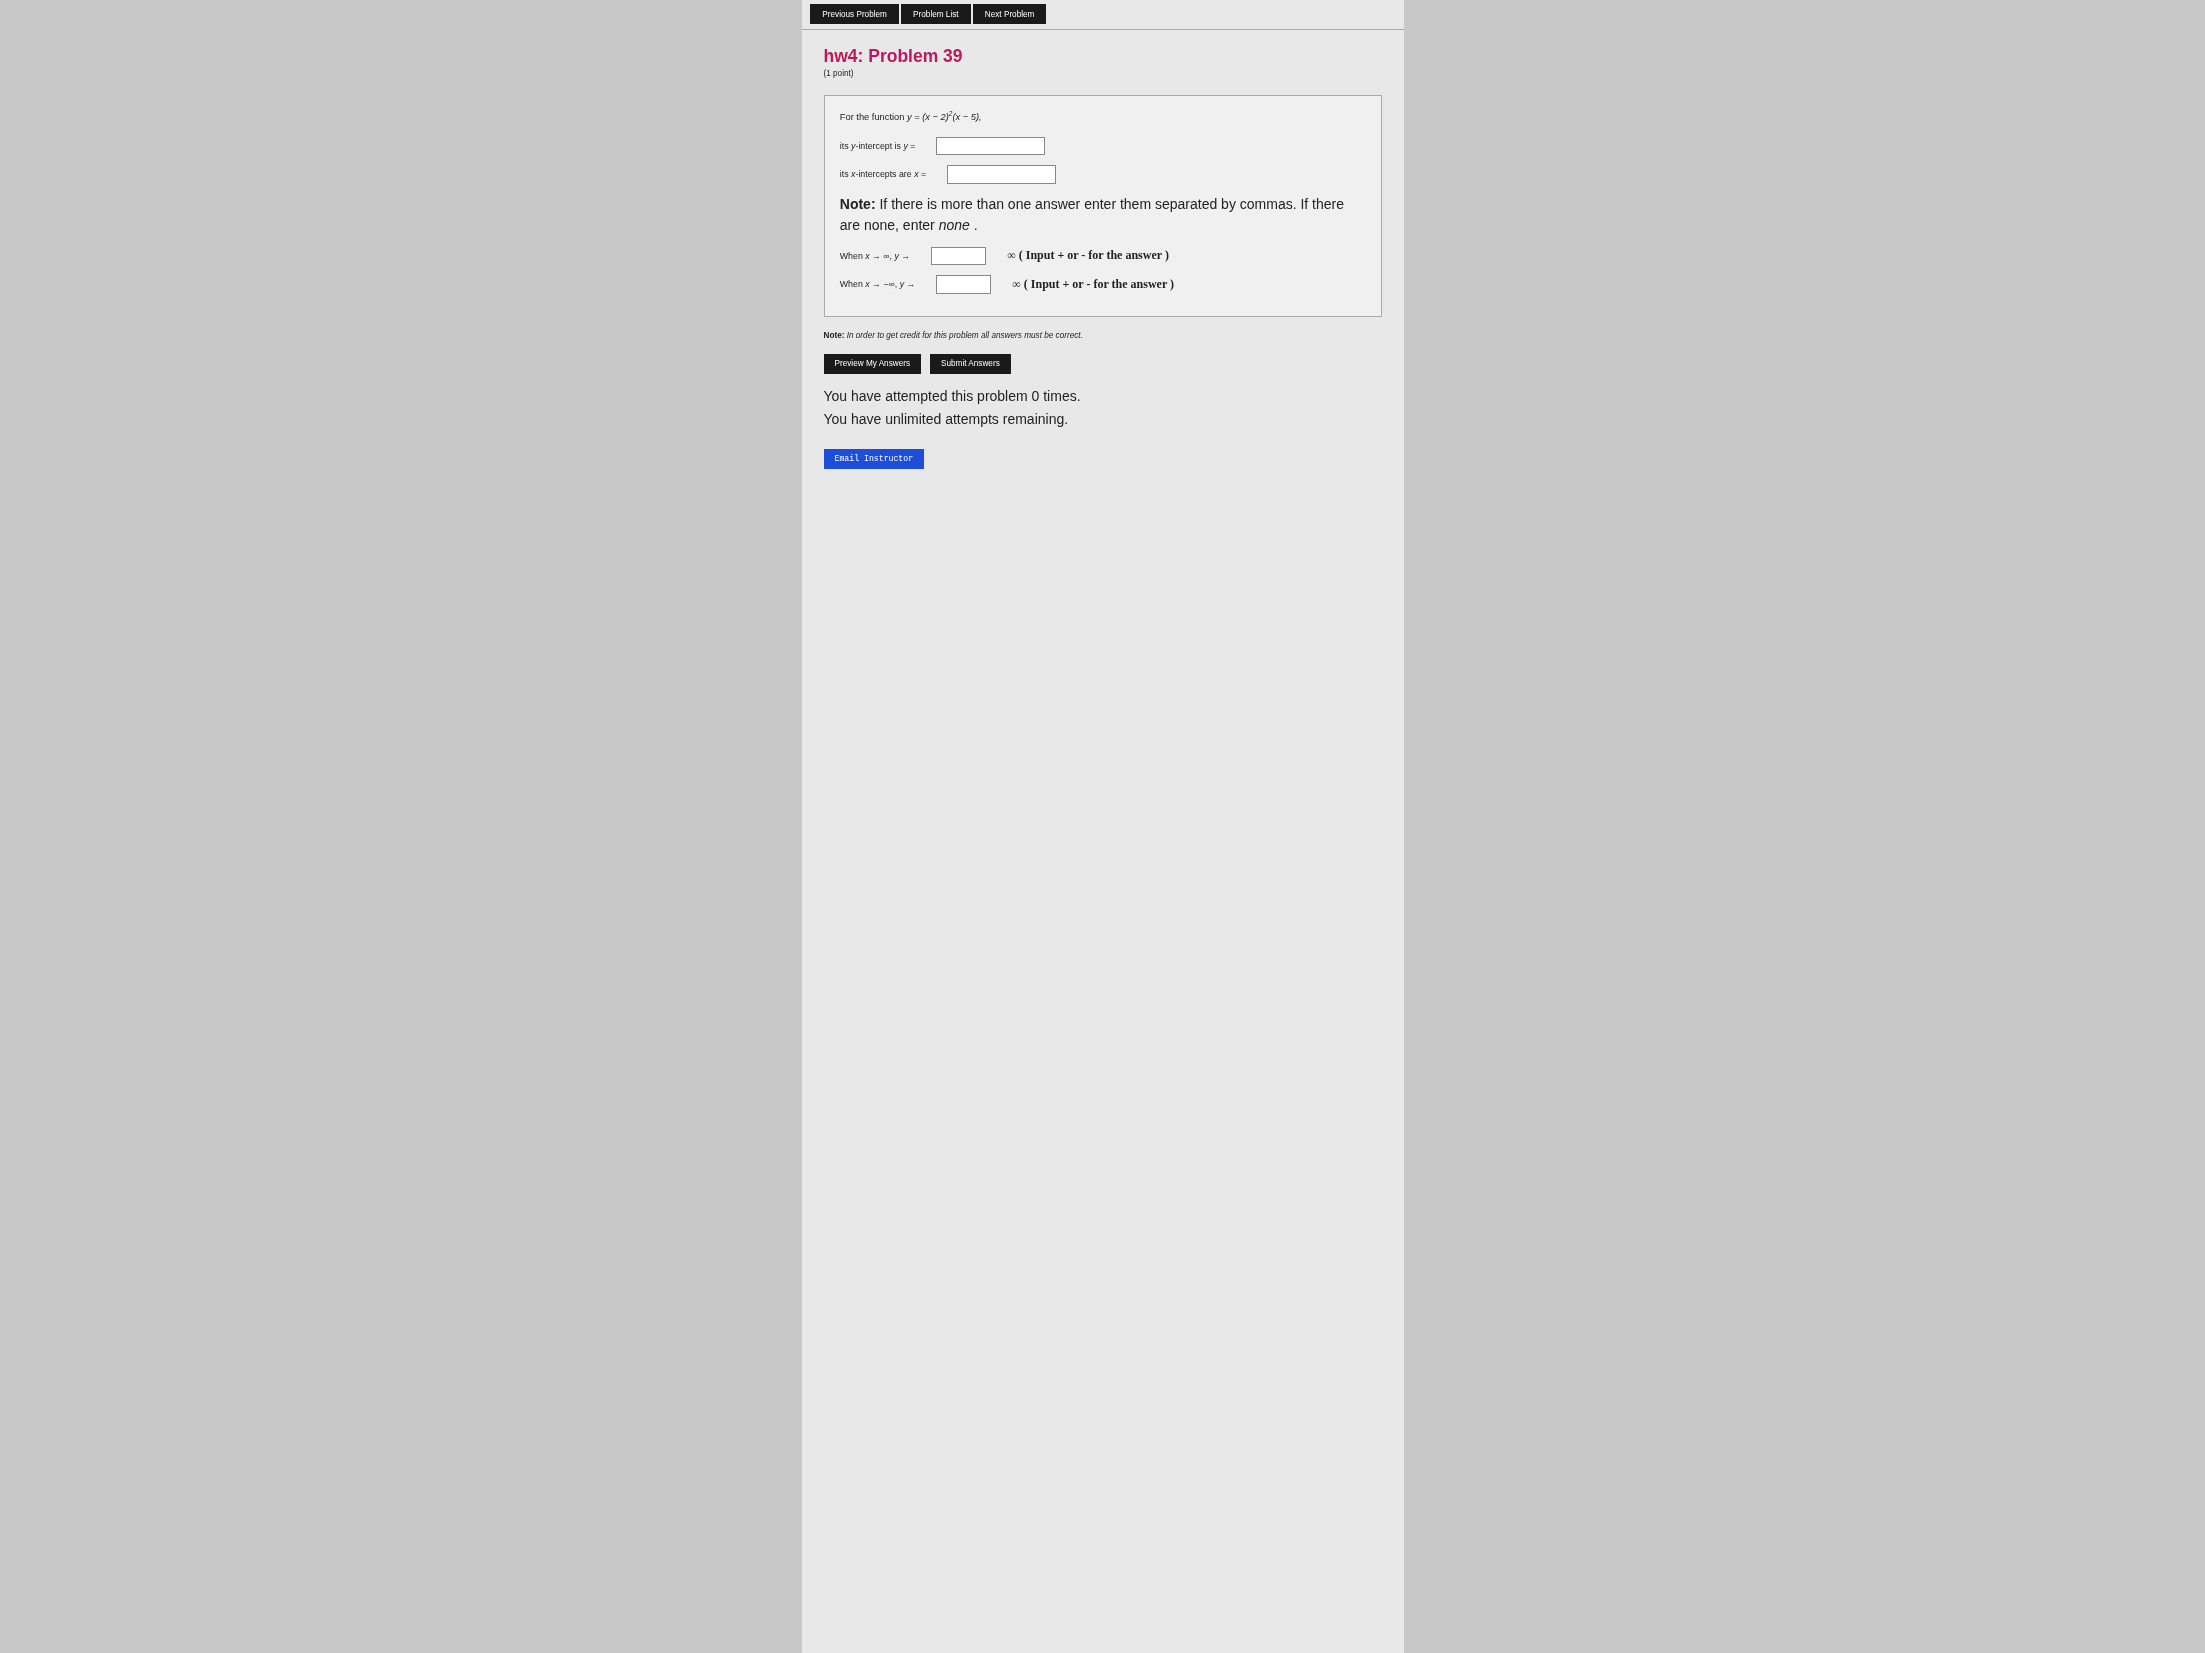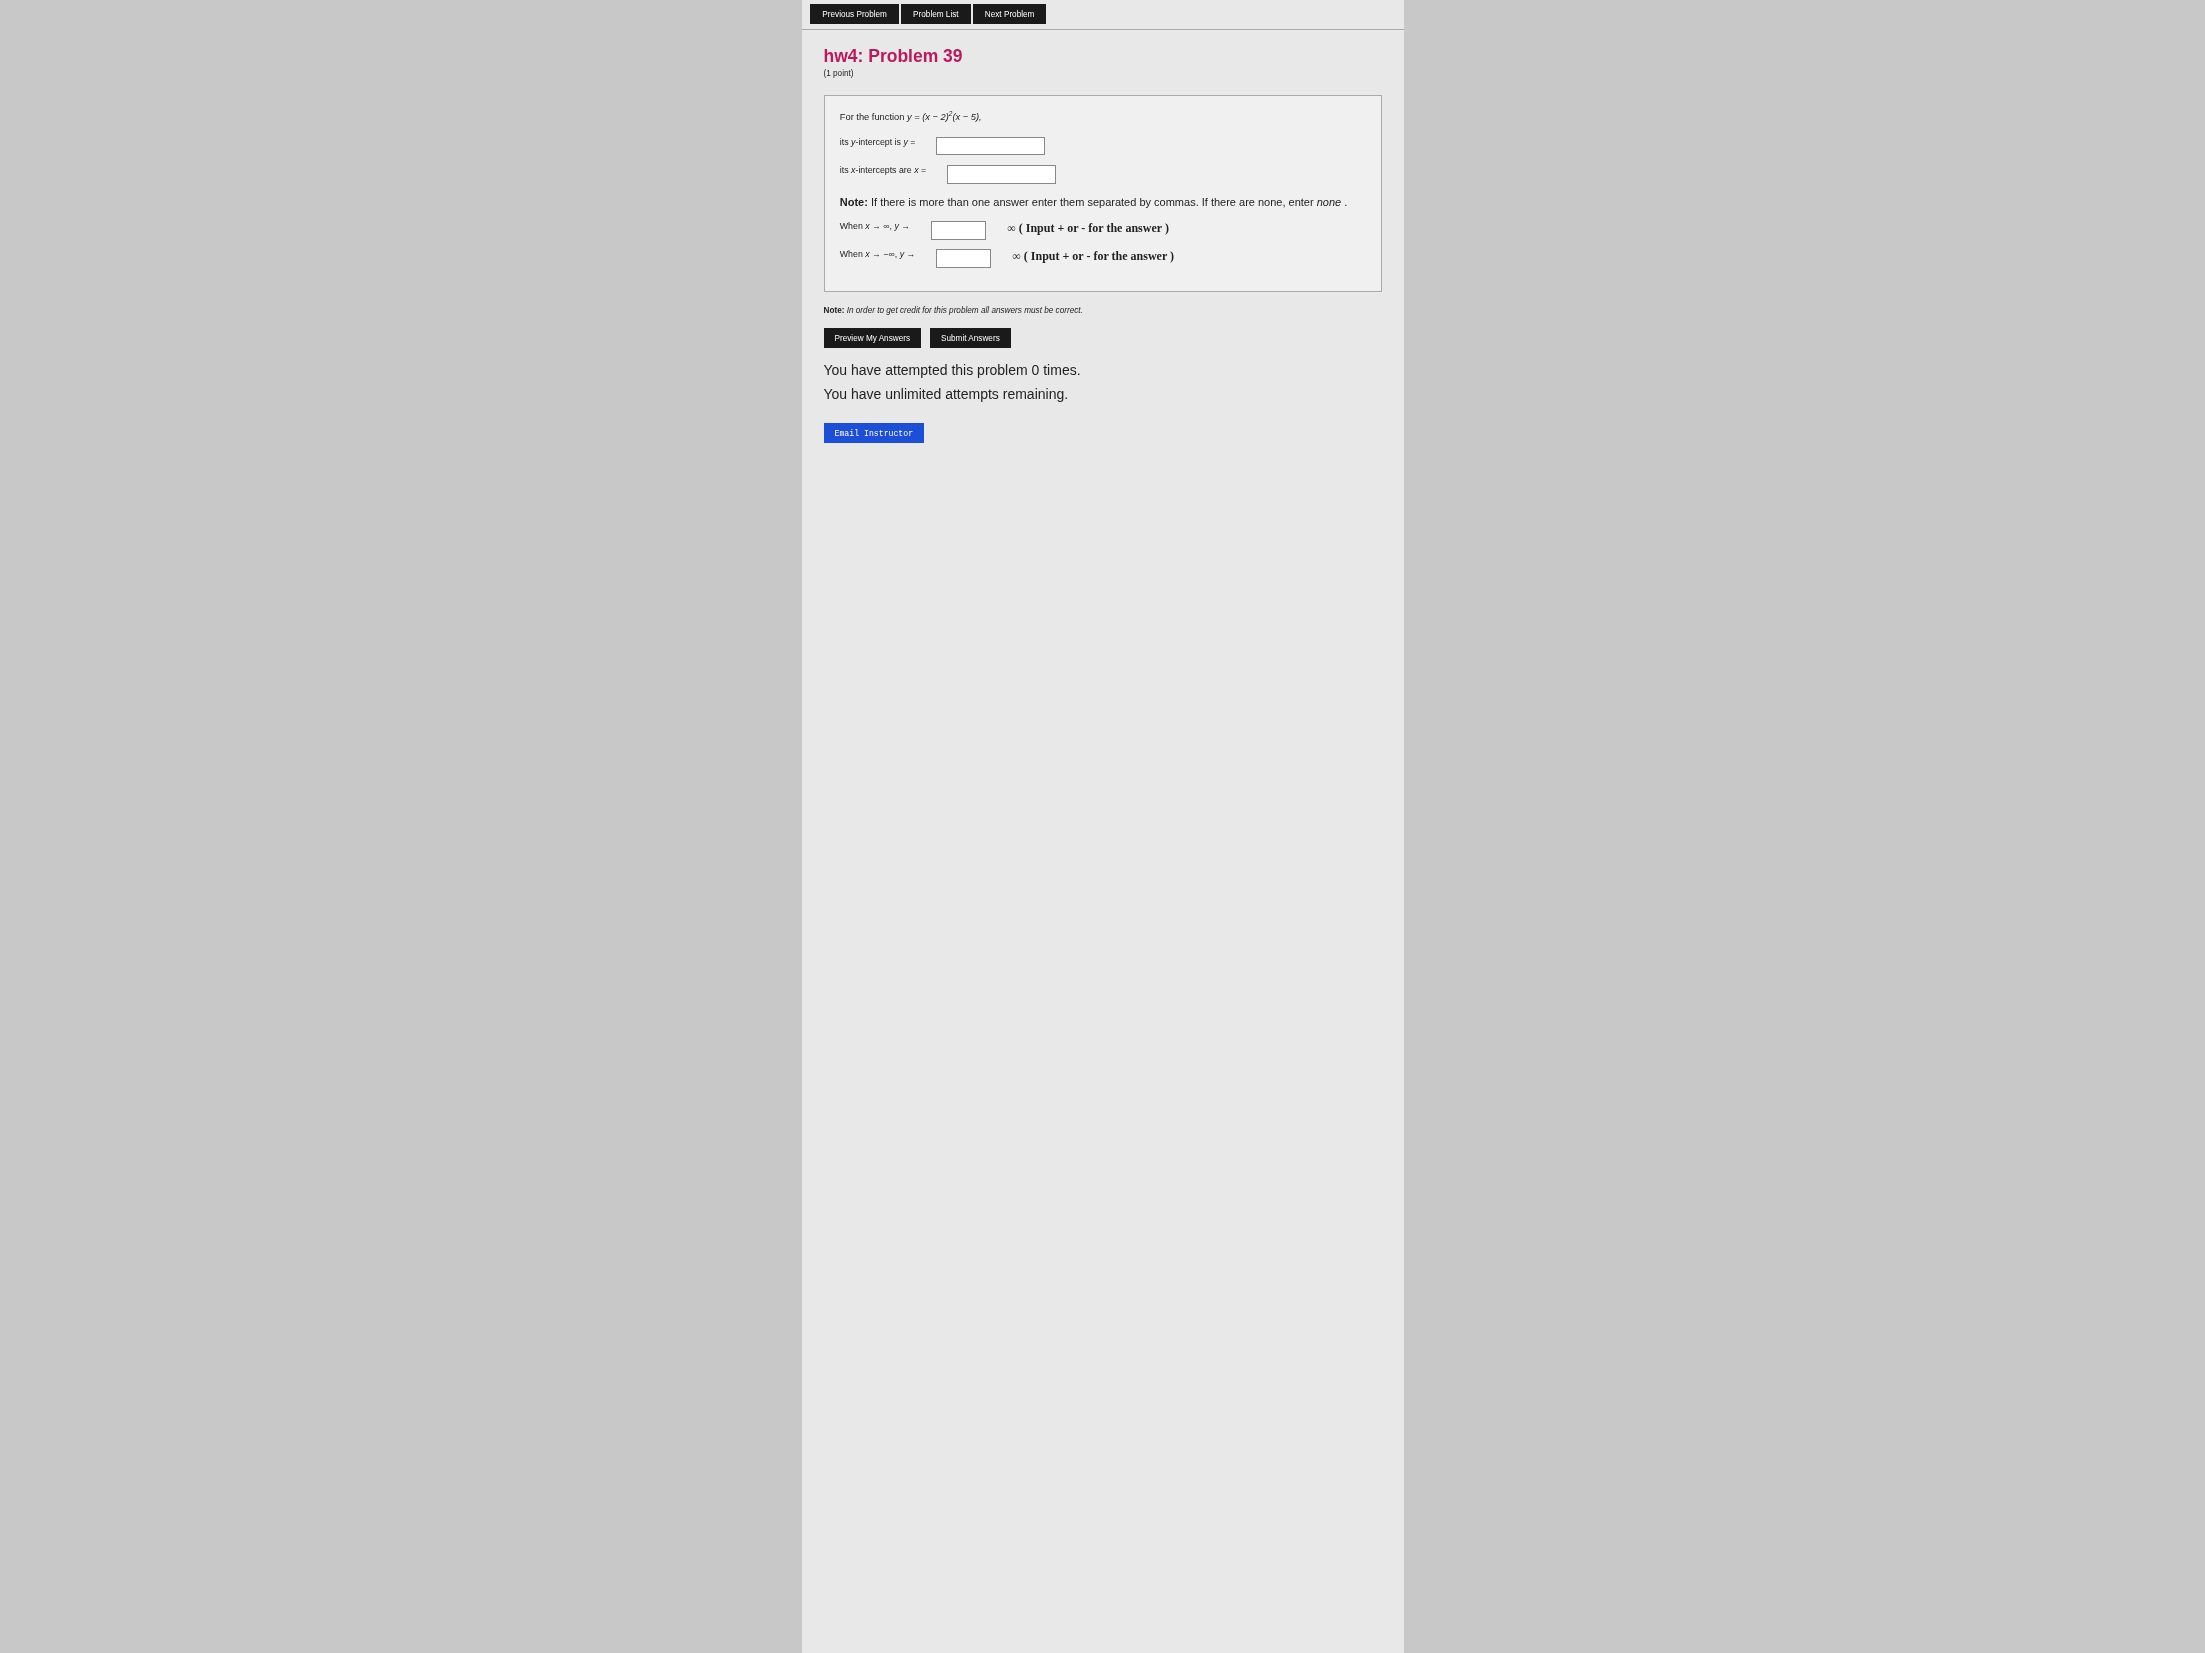--- a/index.html
+++ b/index.html
@@ -72,20 +72,21 @@
     }
 
     .problem-function {
       font-size: 9.3px;
       margin-bottom: 12px;
       line-height: 1.5;
     }
 
     .input-row {
       display: flex;
+      align-items: center;
       margin-bottom: 9.8px;
       font-size: 8.8px;
       gap: 21px;
       flex-wrap: wrap;
     }
 
     .input-row label {
       white-space: nowrap;
     }
 
@@ -103,21 +104,21 @@
       border: 0.5px solid #888;
       background-color: #fff;
       padding: 2.7px 4.4px;
       font-size: 8.2px;
       width: 55px;
       height: 18.6px;
       outline: none;
     }
 
     .note-text {
-      font-size: 11px;
+      font-size: 14px;
       margin-bottom: 11px;
       line-height: 1.5;
     }
 
     .note-text strong {
       font-weight: bold;
     }
 
     .note-text em {
       font-style: italic;

